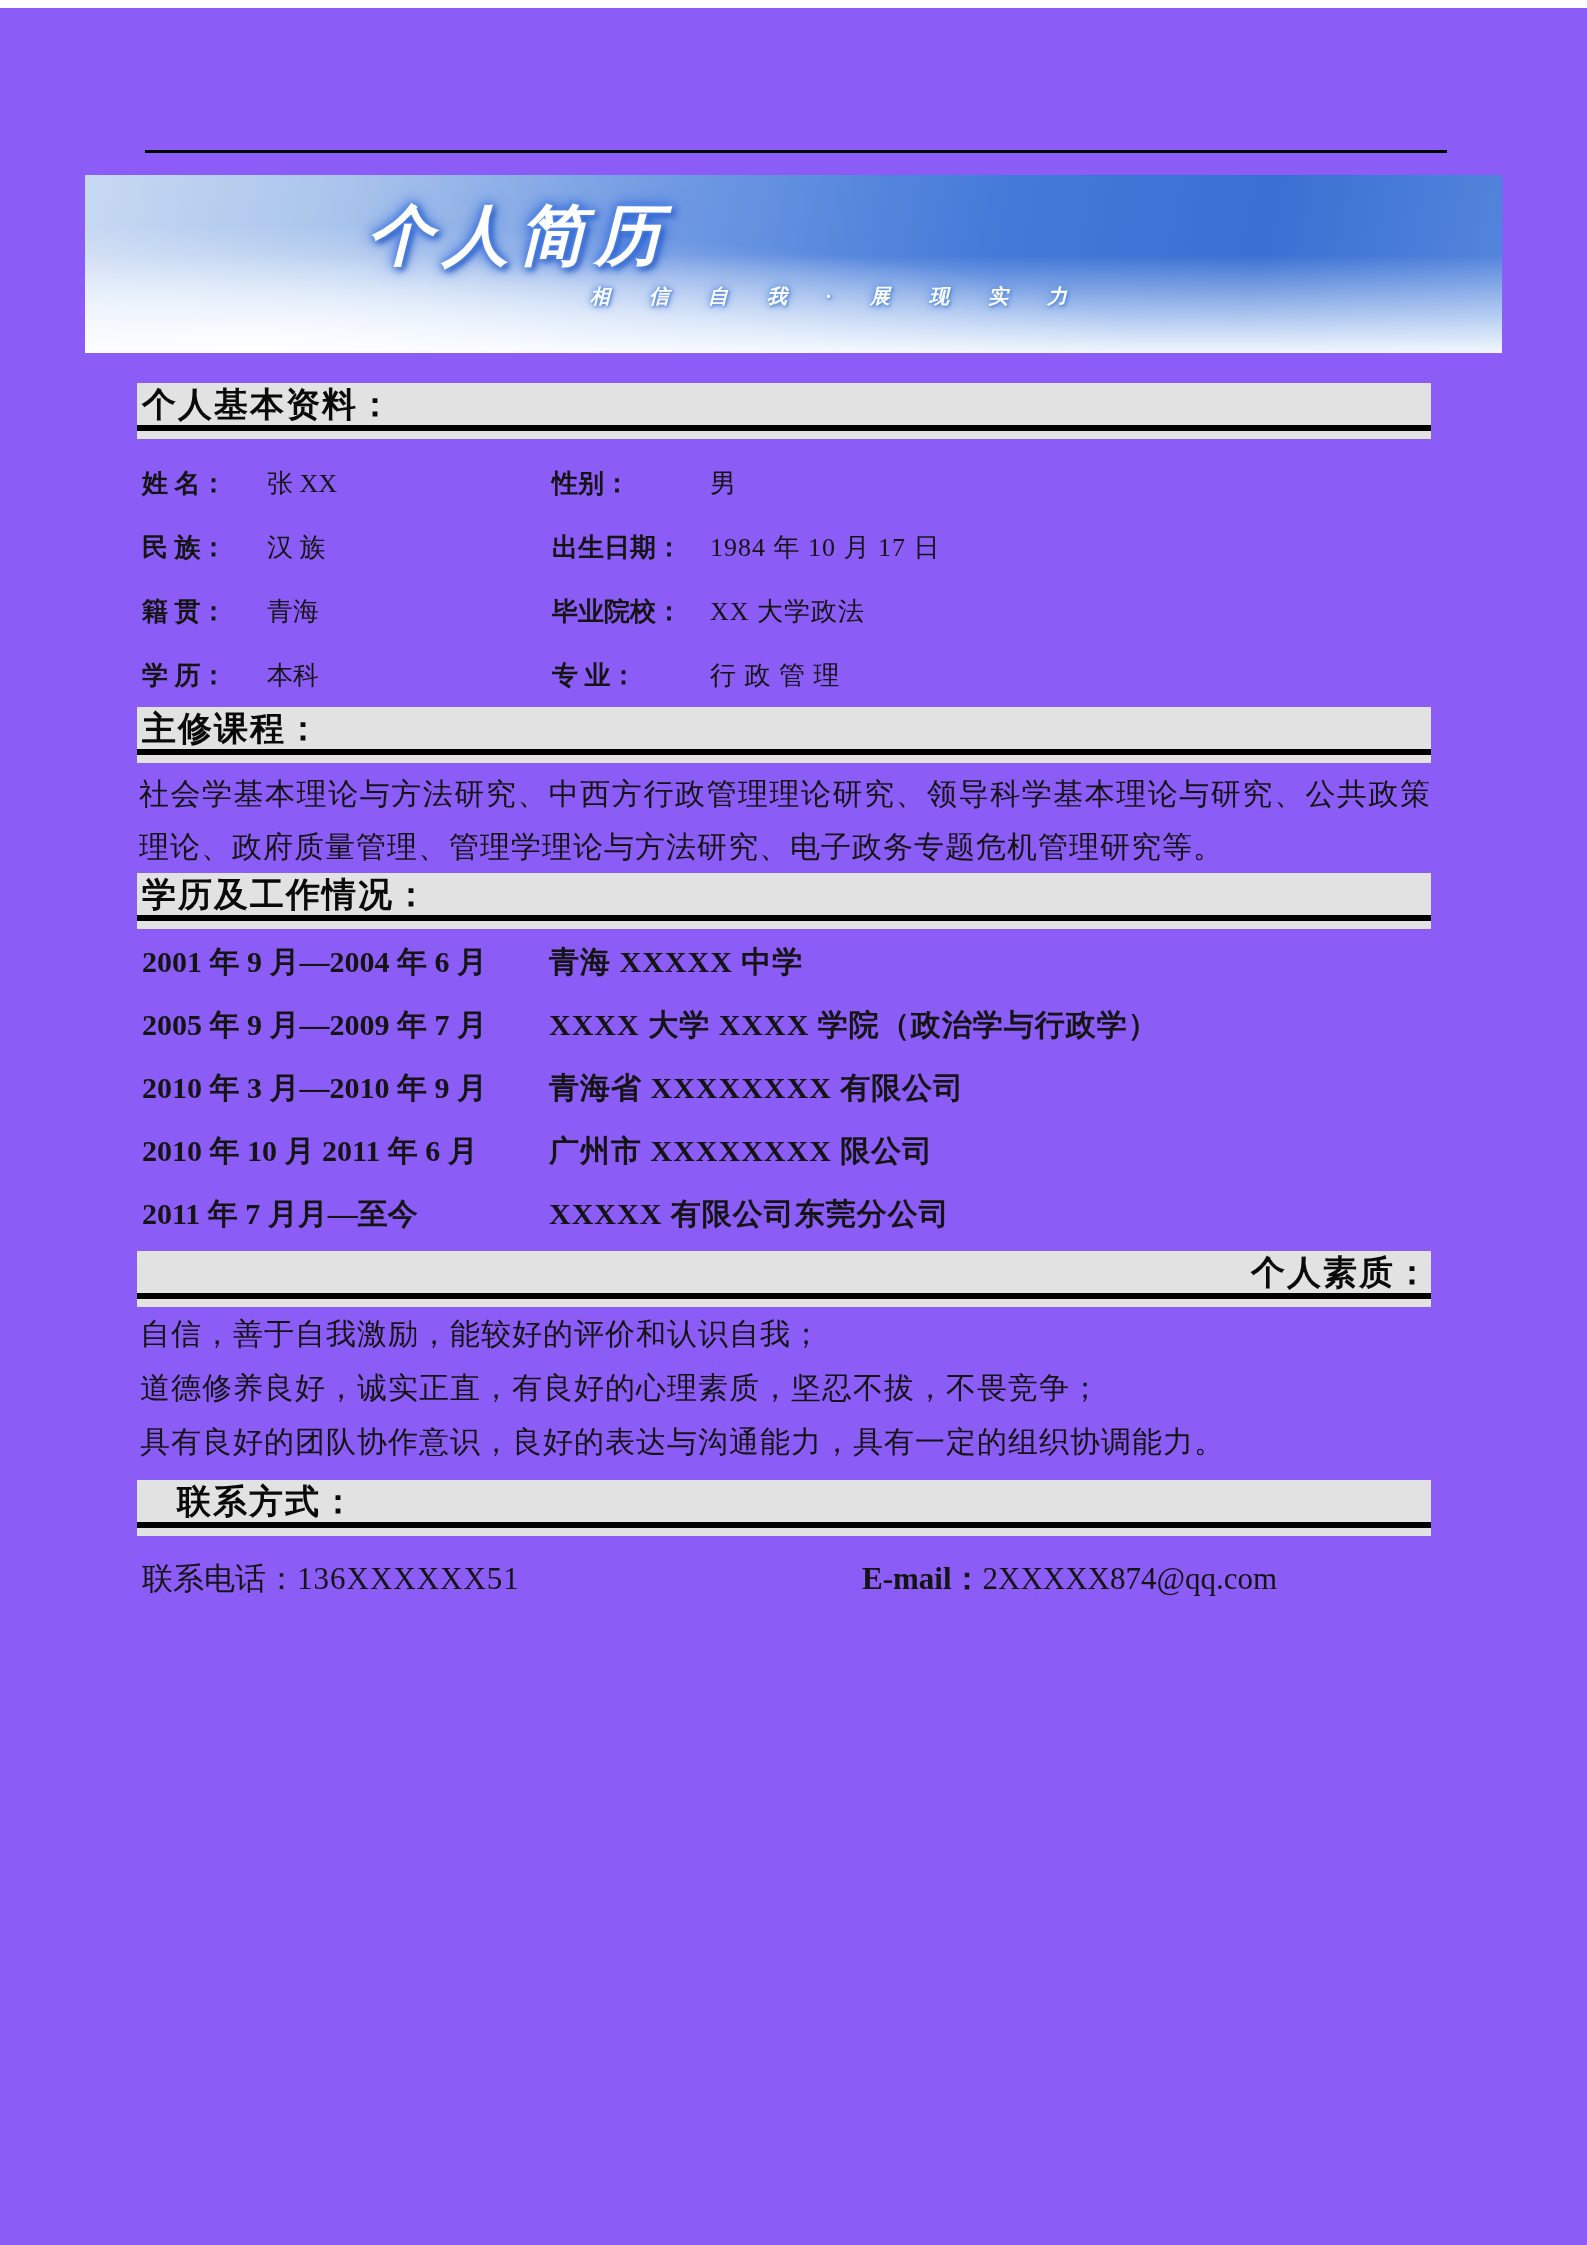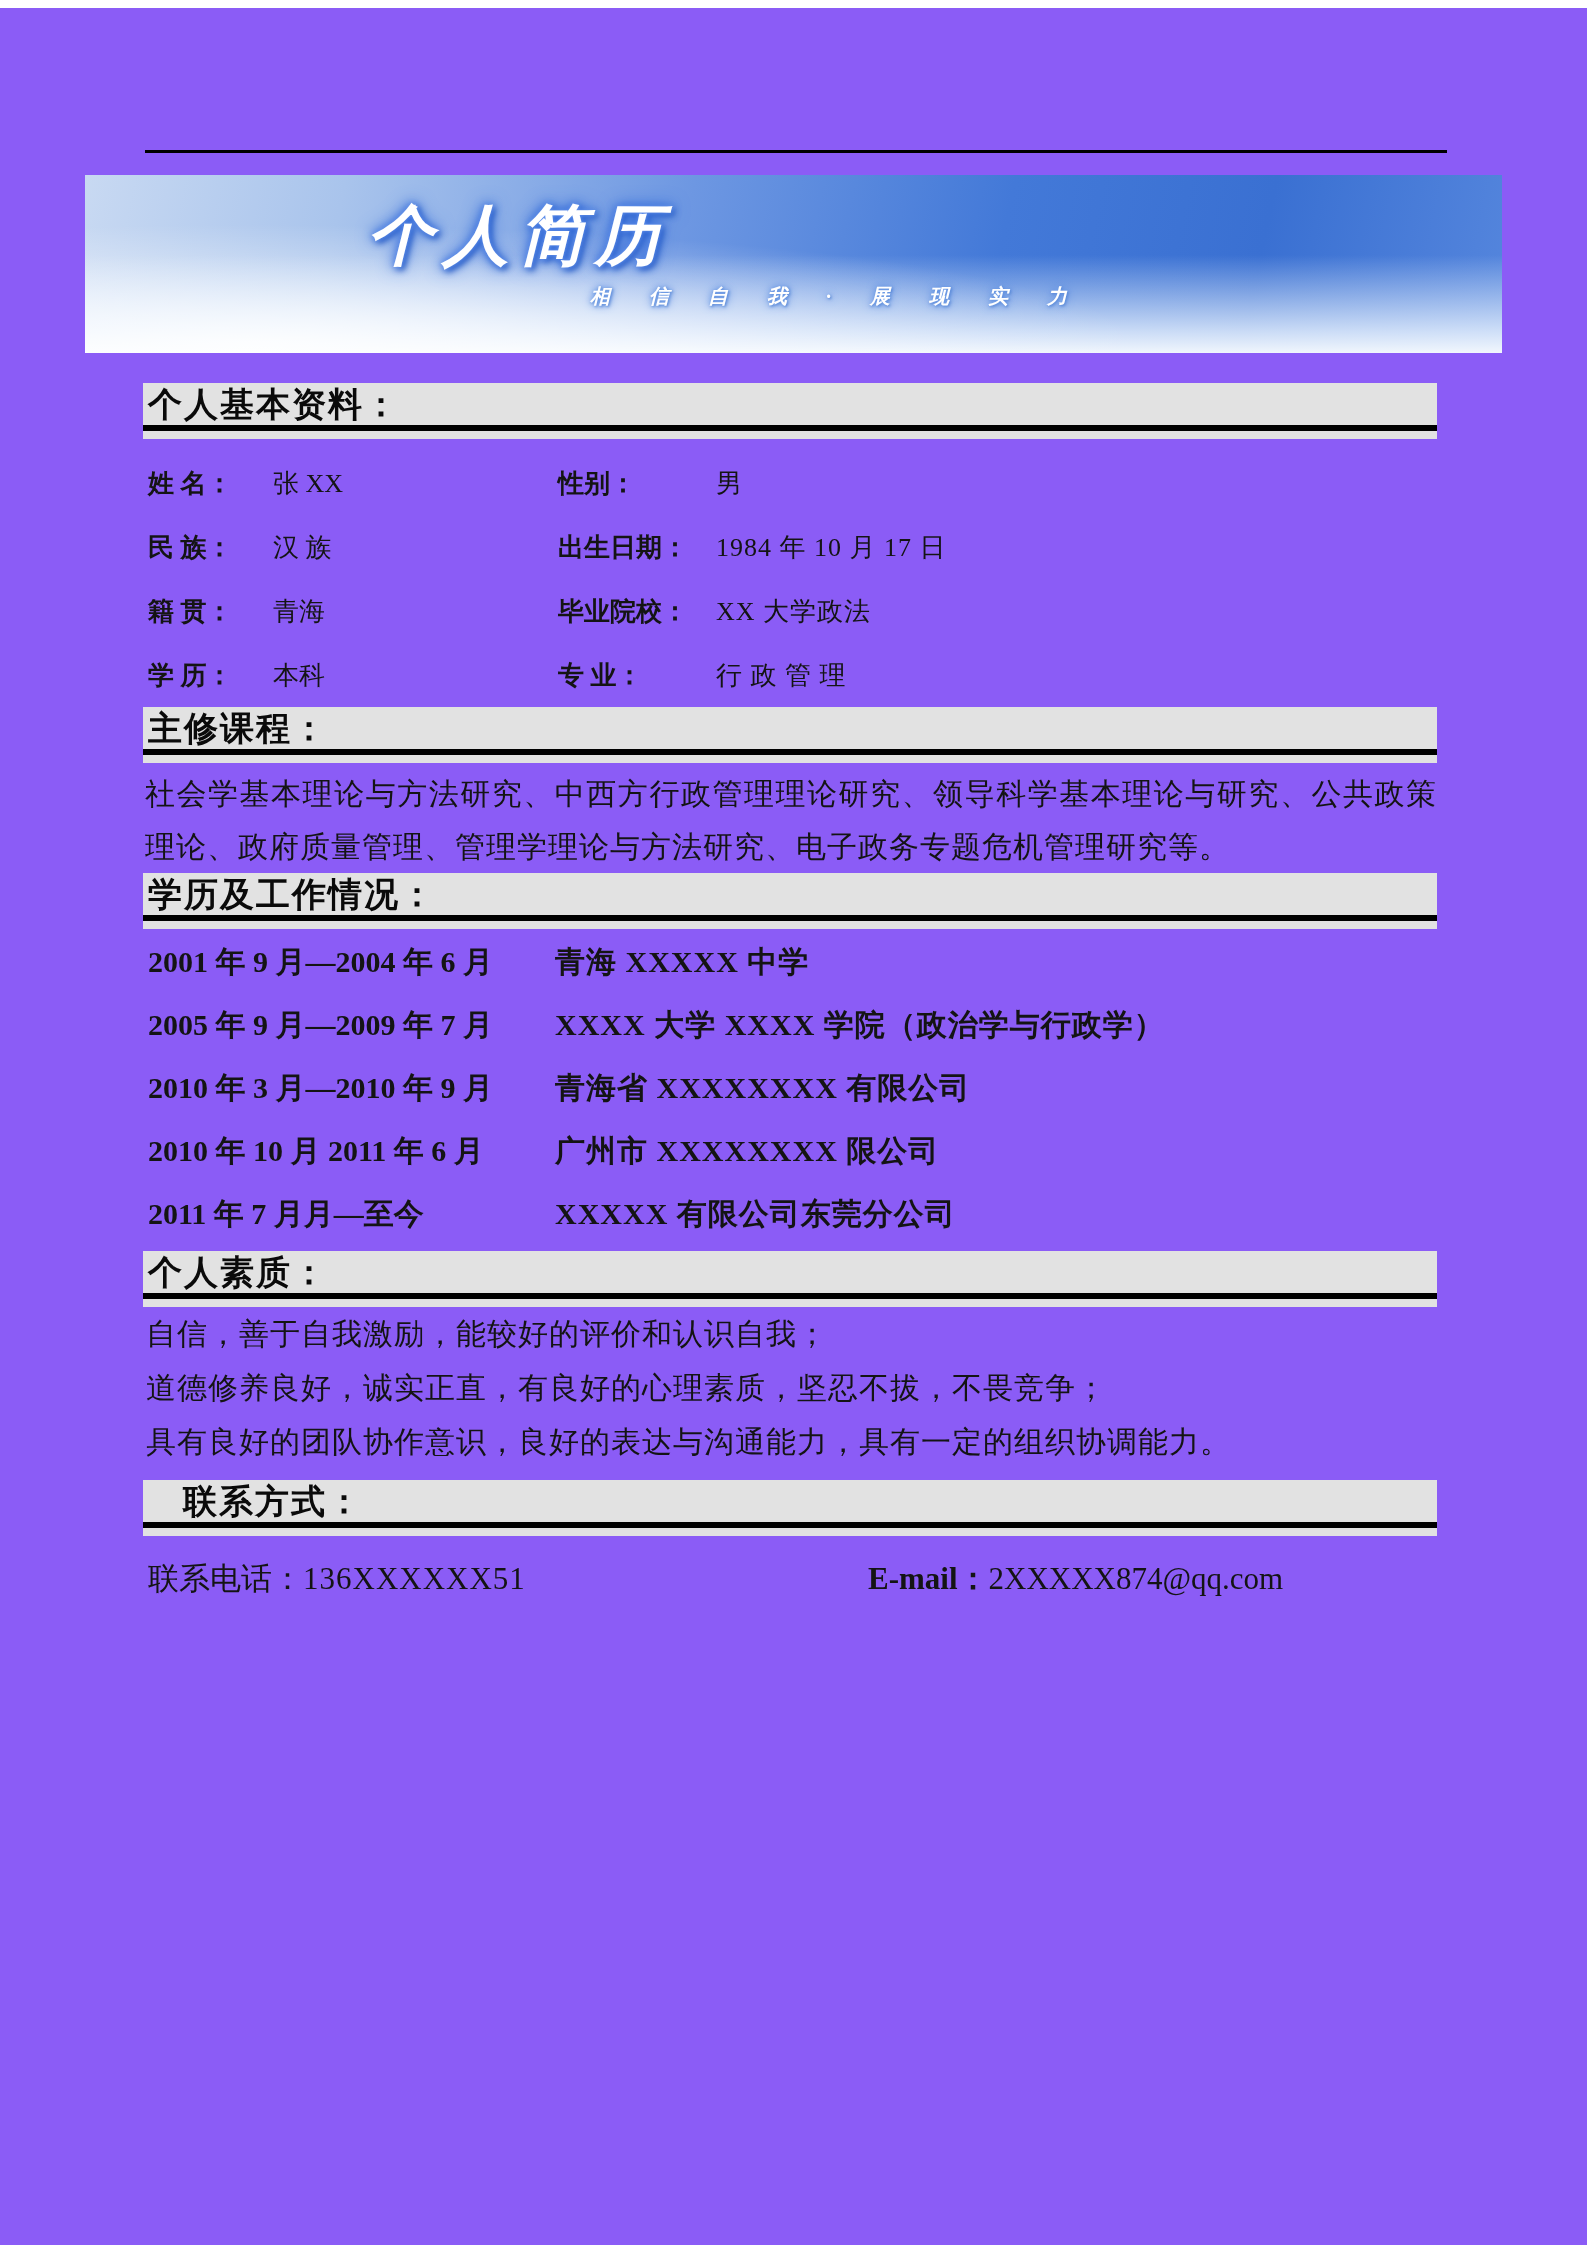--- a/index.html
+++ b/index.html
@@ -57,21 +57,21 @@
     color:#ffffff;
     white-space:nowrap;
     text-shadow:
       0 0 5px #7aa5ea,
       0 0 10px #4f84dd,
       1px 1px 3px #3a6fc8;
   }
   
   .content {
     position:absolute;
-    left:143px; top:375px;
+    left:137px; top:375px;
     width:1294px;
   }
   .section-band {
     position:relative;
     height:56px;
     background:#e2e2e2;
   }
   .section-band::after {
     content:"";
     position:absolute;
@@ -122,21 +122,21 @@
   }
   .timeline-date { width:407px; }
   .timeline-org { letter-spacing:1px; }
   
   .qualities {
     padding-left:3px;
     font-size:30px;
     line-height:54px;
     letter-spacing:1px;
   }
-  .band-gap5  { margin-top:5px; }
+  .band-gap5  { margin-top:5px;text-align:right; }
   .band-gap11 { margin-top:11px;padding-left:35px; }
   
   .contact-row {
     display:flex;
     margin-top:22px;
     padding-left:5px;
     font-size:31px;
   }
   .contact-phone { width:720px; font-weight:normal; }
   .contact-phone .phone-value { letter-spacing:1px; }

